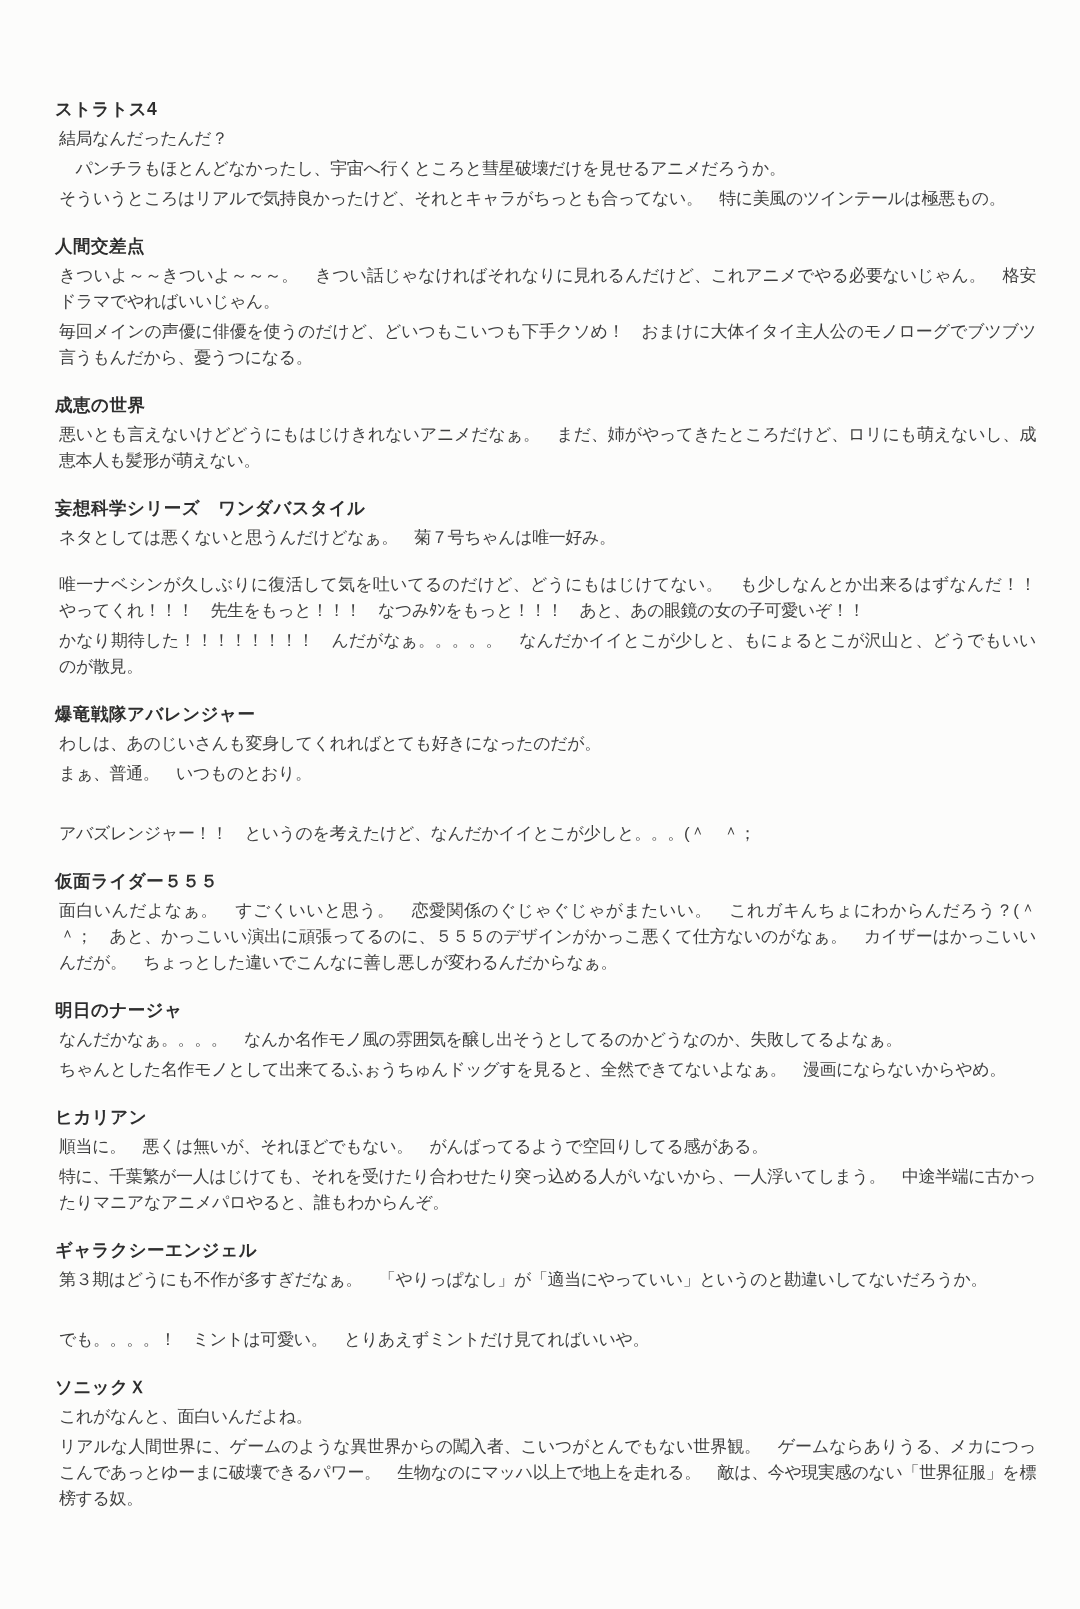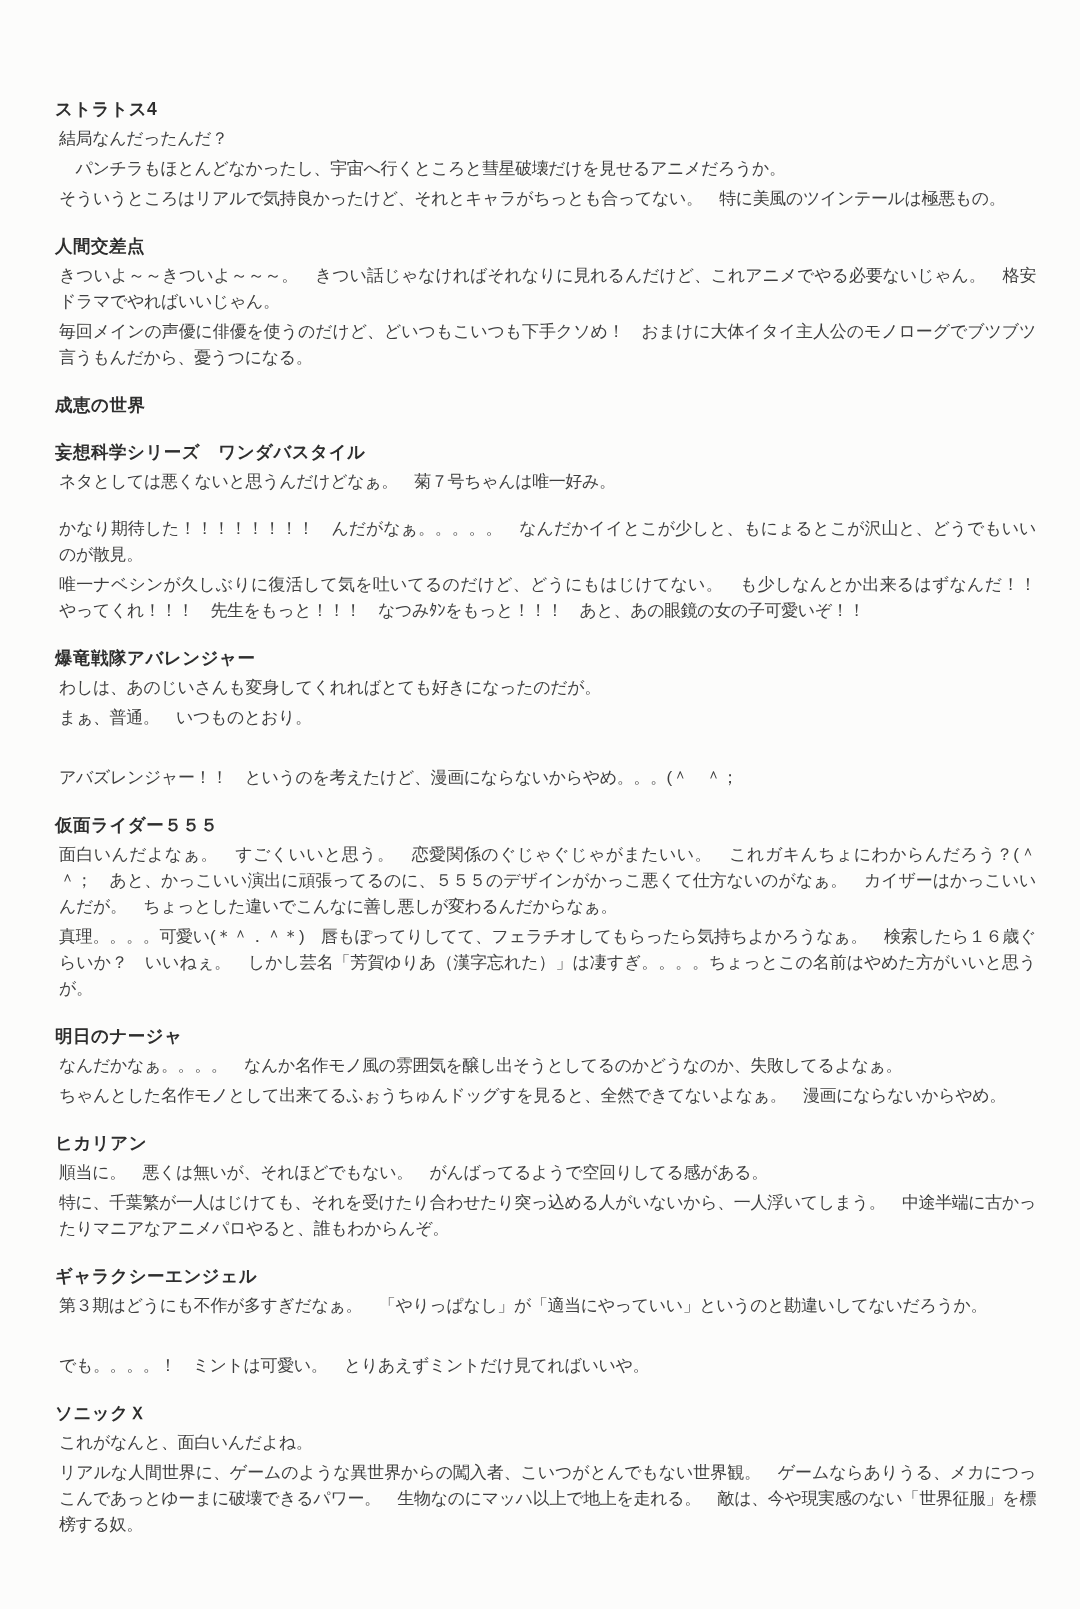--- a/index.html
+++ b/index.html
@@ -56,44 +56,44 @@
       </section>
 
   <section class="review-section">
     <h2 class="section-title">人間交差点</h2>
   <p class="para">きついよ～～きついよ～～～。　きつい話じゃなければそれなりに見れるんだけど、これアニメでやる必要ないじゃん。　格安ドラマでやればいいじゃん。</p>
         <p class="para">毎回メインの声優に俳優を使うのだけど、どいつもこいつも下手クソめ！　おまけに大体イタイ主人公のモノローグでブツブツ言うもんだから、憂うつになる。</p>
       </section>
 
   <section class="review-section">
     <h2 class="section-title">成恵の世界</h2>
+  <p class="para">悪いとも言えないけどどうにもはじけきれないアニメだなぁ。　まだ、姉がやってきたところだけど、ロリにも萌えないし、成恵本人も髪形が萌えない。</p>
       </section>
 
   <section class="review-section">
     <h2 class="section-title">妄想科学シリーズ　ワンダバスタイル</h2>
         <p class="para">ネタとしては悪くないと思うんだけどなぁ。　菊７号ちゃんは唯一好み。</p>
       </section>
 
   <section class="review-section">
-  <p class="para">かなり期待した！！！！！！！！　んだがなぁ。。。。。　なんだかイイとこが少しと、もにょるとこが沢山と、どうでもいいのが散見。</p>
-        <p class="para">唯一ナベシンが久しぶりに復活して気を吐いてるのだけど、どうにもはじけてない。　も少しなんとか出来るはずなんだ！！　やってくれ！！！　先生をもっと！！！　なつみﾀﾝをもっと！！！　あと、あの眼鏡の女の子可愛いぞ！！</p>
+  <p class="para">唯一ナベシンが久しぶりに復活して気を吐いてるのだけど、どうにもはじけてない。　も少しなんとか出来るはずなんだ！！　やってくれ！！！　先生をもっと！！！　なつみﾀﾝをもっと！！！　あと、あの眼鏡の女の子可愛いぞ！！</p>
+        <p class="para">かなり期待した！！！！！！！！　んだがなぁ。。。。。　なんだかイイとこが少しと、もにょるとこが沢山と、どうでもいいのが散見。</p>
       </section>
 
   <section class="review-section">
     <h2 class="section-title">爆竜戦隊アバレンジャー</h2>
   <p class="para">わしは、あのじいさんも変身してくれればとても好きになったのだが。</p>
         <p class="para">まぁ、普通。　いつものとおり。</p>
         <p class="para empty"></p>
-        <p class="para">アバズレンジャー！！　というのを考えたけど、漫画にならないからやめ。。。(＾　＾；</p>
+        <p class="para">アバズレンジャー！！　というのを考えたけど、なんだかイイとこが少しと。。。(＾　＾；</p>
       </section>
 
   <section class="review-section">
     <h2 class="section-title">仮面ライダー５５５</h2>
   <p class="para">面白いんだよなぁ。　すごくいいと思う。　恋愛関係のぐじゃぐじゃがまたいい。　これガキんちょにわからんだろう？(＾　＾；　あと、かっこいい演出に頑張ってるのに、５５５のデザインがかっこ悪くて仕方ないのがなぁ。　カイザーはかっこいいんだが。　ちょっとした違いでこんなに善し悪しが変わるんだからなぁ。</p>
-        <p class="para">真理。。。。可愛い(＊＾．＾＊)　唇もぽってりしてて、フェラチオしてもらったら気持ちよかろうなぁ。　検索したら１６歳ぐらいか？　いいねぇ。　しかし芸名「芳賀ゆりあ（漢字忘れた）」は凄すぎ。。。。ちょっとこの名前はやめた方がいいと思うが。</p>
       </section>
 
   <section class="review-section">
     <h2 class="section-title">明日のナージャ</h2>
   <p class="para">なんだかなぁ。。。。　なんか名作モノ風の雰囲気を醸し出そうとしてるのかどうなのか、失敗してるよなぁ。</p>
         <p class="para">ちゃんとした名作モノとして出来てるふぉうちゅんドッグすを見ると、全然できてないよなぁ。　漫画にならないからやめ。</p>
       </section>
 
   <section class="review-section">
     <h2 class="section-title">ヒカリアン</h2>

